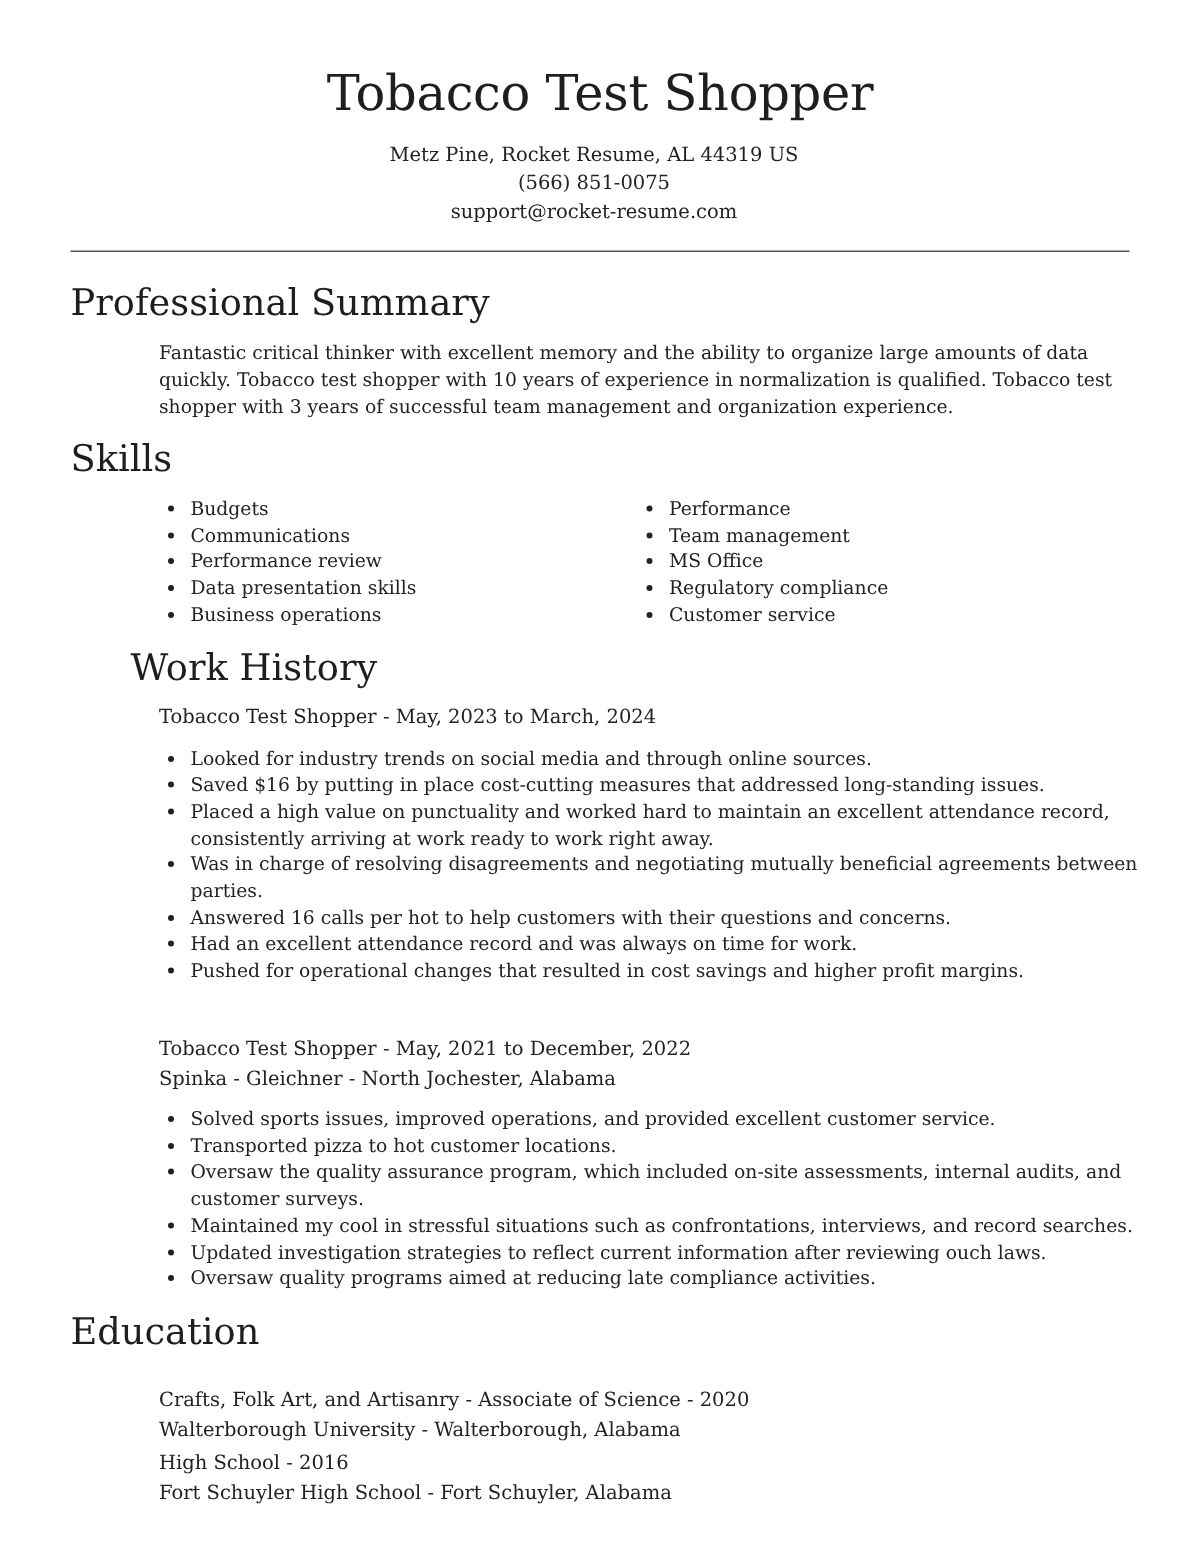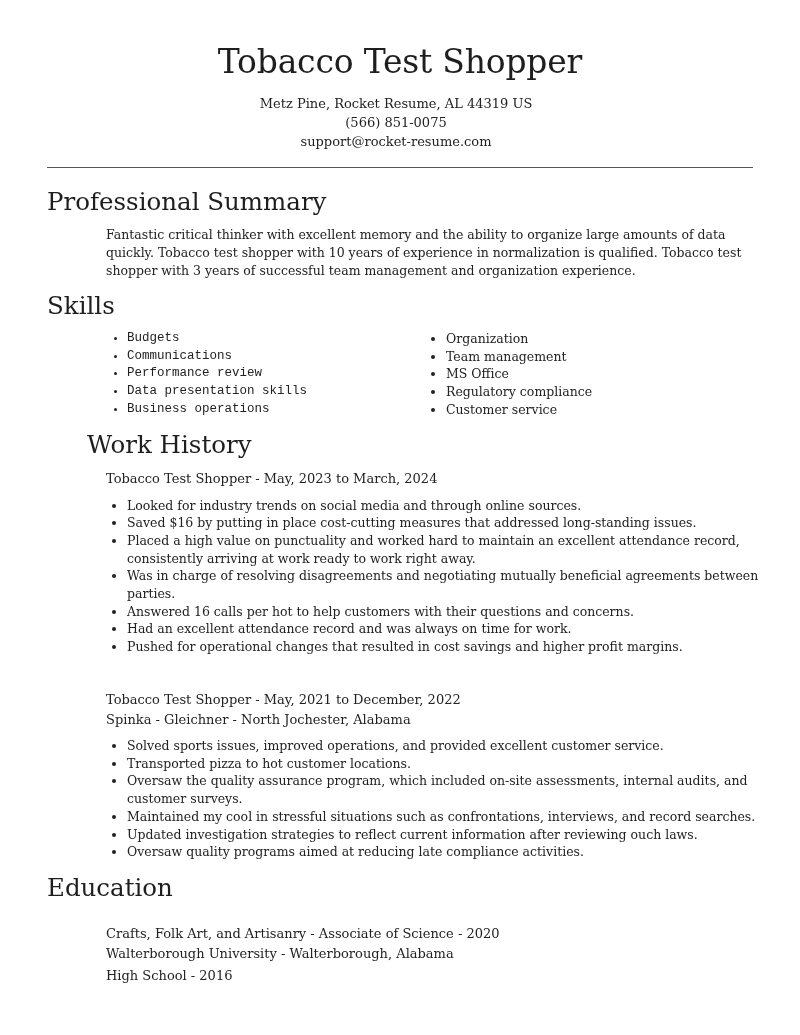--- a/index.html
+++ b/index.html
@@ -80,21 +80,21 @@
       left: 106px;
       top: 330px;
       width: 650px;
       display: flex;
     }
     .skills ul {
       margin: 0;
       padding: 0 0 0 21px;
       list-style: disc;
     }
-    .skills ul.col1 { width: 298px; font-family: Liberation Mono, monospace; }
+    .skills ul.col1 { width: 298px; }
     .skills ul.col2 { width: 300px; }
     .skills li {
       line-height: 17.7px;
     }
     .job {
       position: absolute;
       left: 106px;
       width: 660px;
     }
     .job-line {
@@ -136,21 +136,21 @@
   <h2 class="section-title" style="top:289px;">Skills</h2>
   <div class="skills body-text">
     <ul class="col1">
       <li>Budgets</li>
       <li>Communications</li>
       <li>Performance review</li>
       <li>Data presentation skills</li>
       <li>Business operations</li>
     </ul>
     <ul class="col2">
-      <li>Organization</li>
+      <li>Performance</li>
       <li>Team management</li>
       <li>MS Office</li>
       <li>Regulatory compliance</li>
       <li>Customer service</li>
     </ul>
   </div>
 
   <h2 class="section-title" style="top:428px;margin-left:40px;">Work History</h2>
 
   <div class="job" style="top:469px;">
@@ -181,15 +181,16 @@
 
   <h2 class="section-title" style="top:871px;">Education</h2>
 
   <div class="edu" style="top:924px;">
     <div class="job-line">Crafts, Folk Art, and Artisanry - Associate of Science - 2020</div>
     <div class="job-line">Walterborough University - Walterborough, Alabama</div>
   </div>
 
   <div class="edu" style="top:966px;">
     <div class="job-line">High School - 2016</div>
+    <div class="job-line">Fort Schuyler High School - Fort Schuyler, Alabama</div>
   </div>
 
 </div>
 
 </body></html>

